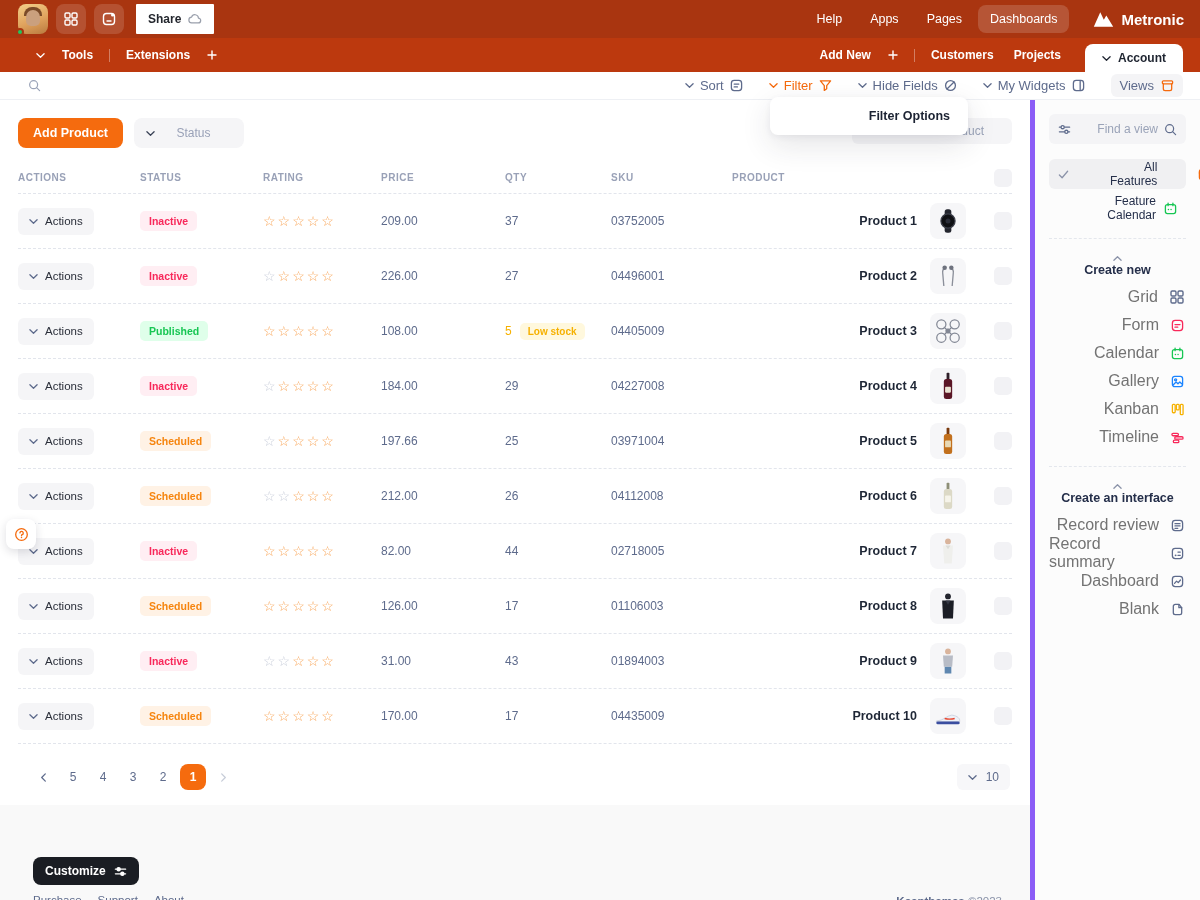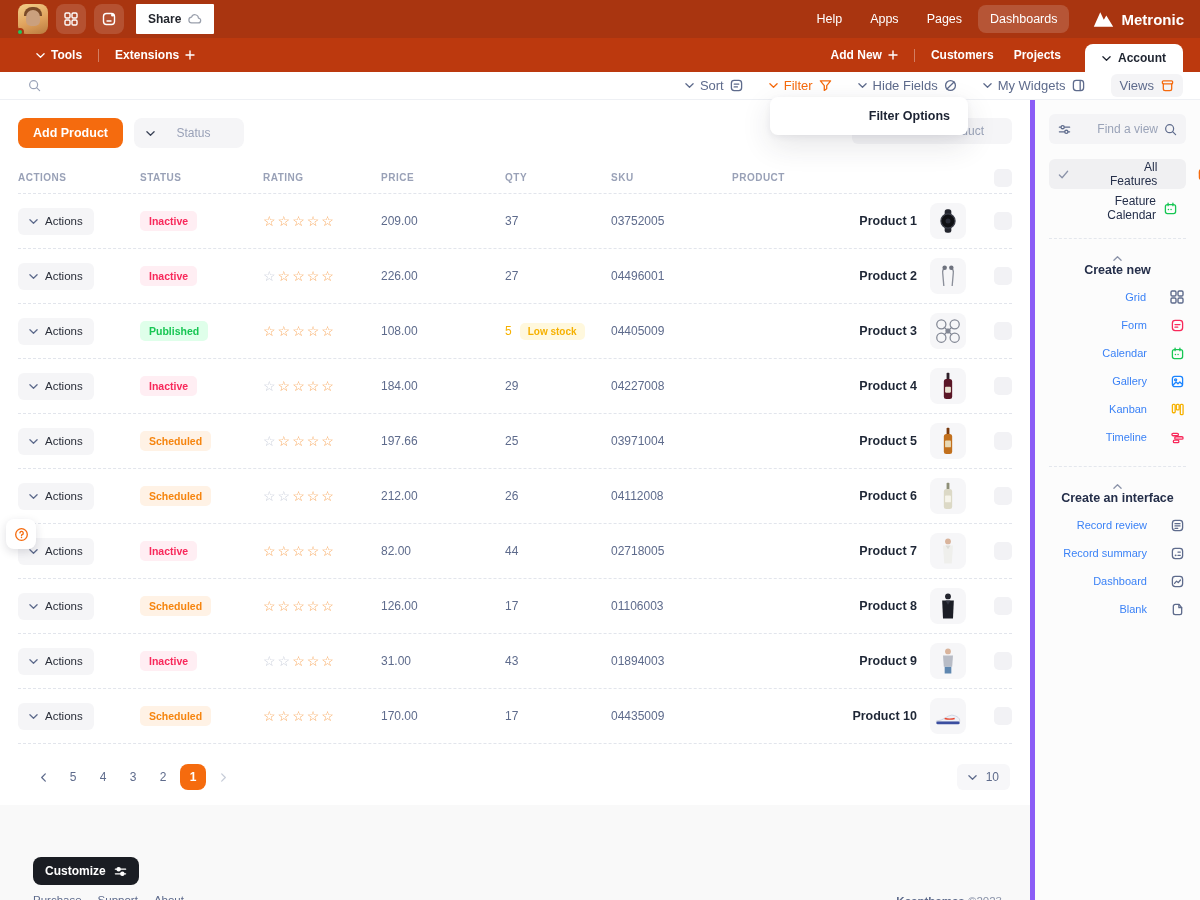--- a/index.html
+++ b/index.html
@@ -16,21 +16,21 @@
   .tb-iconbtn { width:30px; height:30px; border-radius:8px; background:rgba(255,255,255,.14); color:#fff; display:flex; align-items:center; justify-content:center; cursor:pointer; }
   .share-btn { height:30px; margin-left:4px; background:#fff; border-radius:1px; padding:0 12px; display:flex; align-items:center; gap:7px; font-weight:700; font-size:12px; color:#24272e; cursor:pointer; }
   .share-btn .ic { color:#9aa0ac; }
   .tb-right { margin-left:auto; display:flex; align-items:center; gap:4px; }
   .tnav { color:#fff; font-size:12.5px; font-weight:500; padding:7px 12px; border-radius:8px; cursor:pointer; white-space:nowrap; }
   .tnav.active { background:rgba(255,255,255,.16); }
   .brand { display:flex; align-items:center; gap:7px; margin-left:20px; color:#fff; font-size:15px; font-weight:700; cursor:pointer; }
 
   
   .menubar { height:34px; background:#BC390E; display:flex; align-items:stretch; color:#fff; font-size:12px; padding-left:26px; }
-  .mb-item { display:flex; align-items:center; gap:6px; padding:0 10px; font-weight:600; cursor:pointer; white-space:nowrap;text-align:center; }
+  .mb-item { display:flex; align-items:center; gap:17px; padding:0 10px; font-weight:600; cursor:pointer; white-space:nowrap;text-align:center; }
   .mb-div { width:1px; height:13px; background:rgba(255,255,255,.35); align-self:center; margin:0 6px; }
   .mb-right { margin-left:auto; display:flex; align-items:stretch; padding-right:17px; }
   .account-tab { align-self:flex-end; height:28px; background:#fff; color:#1e2430; border-radius:8px 8px 0 0; display:flex; align-items:center; gap:7px; padding:0 17px; font-weight:700; font-size:12px; margin-left:14px; cursor:pointer; }
 
   
   .toolbar { height:28px; background:#fff; border-bottom:1px solid #EEF0F4; display:flex; align-items:center; padding:0 17px 0 28px; }
   .tool-right { margin-left:auto; display:flex; align-items:center; gap:26px; color:#5E6B8C; font-size:13px; }
   .tool-item { display:flex; align-items:center; gap:6px; cursor:pointer; white-space:nowrap; }
   .tool-item.orange { color:#F56A0D; }
   .views-pill { background:#F4F4F6; border-radius:6px; padding:4px 9px; display:flex; gap:7px; align-items:center; color:#5E6B8C; cursor:pointer; }
@@ -95,21 +95,21 @@
   .views-list { margin-top:15px; display:flex; flex-direction:column; gap:4px; }
   .view-item { height:30px; border-radius:6px; display:flex; align-items:center; padding:0 9px; gap:8px; cursor:pointer; }
   .view-item.selected { background:#F0F0F2;gap:41px; }
   .view-item .check { color:#8b93a9; visibility:hidden; }
   .view-item.selected .check { visibility:visible; }
   .view-item .vlabel { flex:1; text-align:right; font-size:12px; font-weight:500; color:#252F4A; }
   .sb-divider { border-top:1px dashed #E4E7ED; margin:15px 0; }
   .sb-sec-head { display:flex; align-items:center; padding:0 2px; cursor:pointer; color:#8b93a9;flex-direction:column; }
   .sb-sec-head .stitle { flex:1; text-align:right; font-size:12.5px; font-weight:600; color:#252F4A; }
   .sb-items { margin-top:6px; display:flex; flex-direction:column; }
-  .sb-item { height:28px; display:flex; align-items:center; justify-content:flex-end; gap:24px; font-size:11px; color:#3b82f6; cursor:pointer; padding-right:2px; }
+  .sb-item { height:28px; display:flex; align-items:center; justify-content:flex-end; gap:12px; font-size:16px; color:#737373; cursor:pointer; padding-right:2px; }
 
   
   .help-fab { position:absolute; left:6px; top:519px; width:30px; height:30px; background:#fff; border:none; border-radius:8px; box-shadow:0 3px 10px rgba(30,30,50,.14); display:flex; align-items:center; justify-content:center; cursor:pointer; z-index:9; color:#F56B0E; }
 </style>
 </head>
 <body>
 
 <header class="topbar">
   <div class="avatar">
     <span class="hair"></span>

